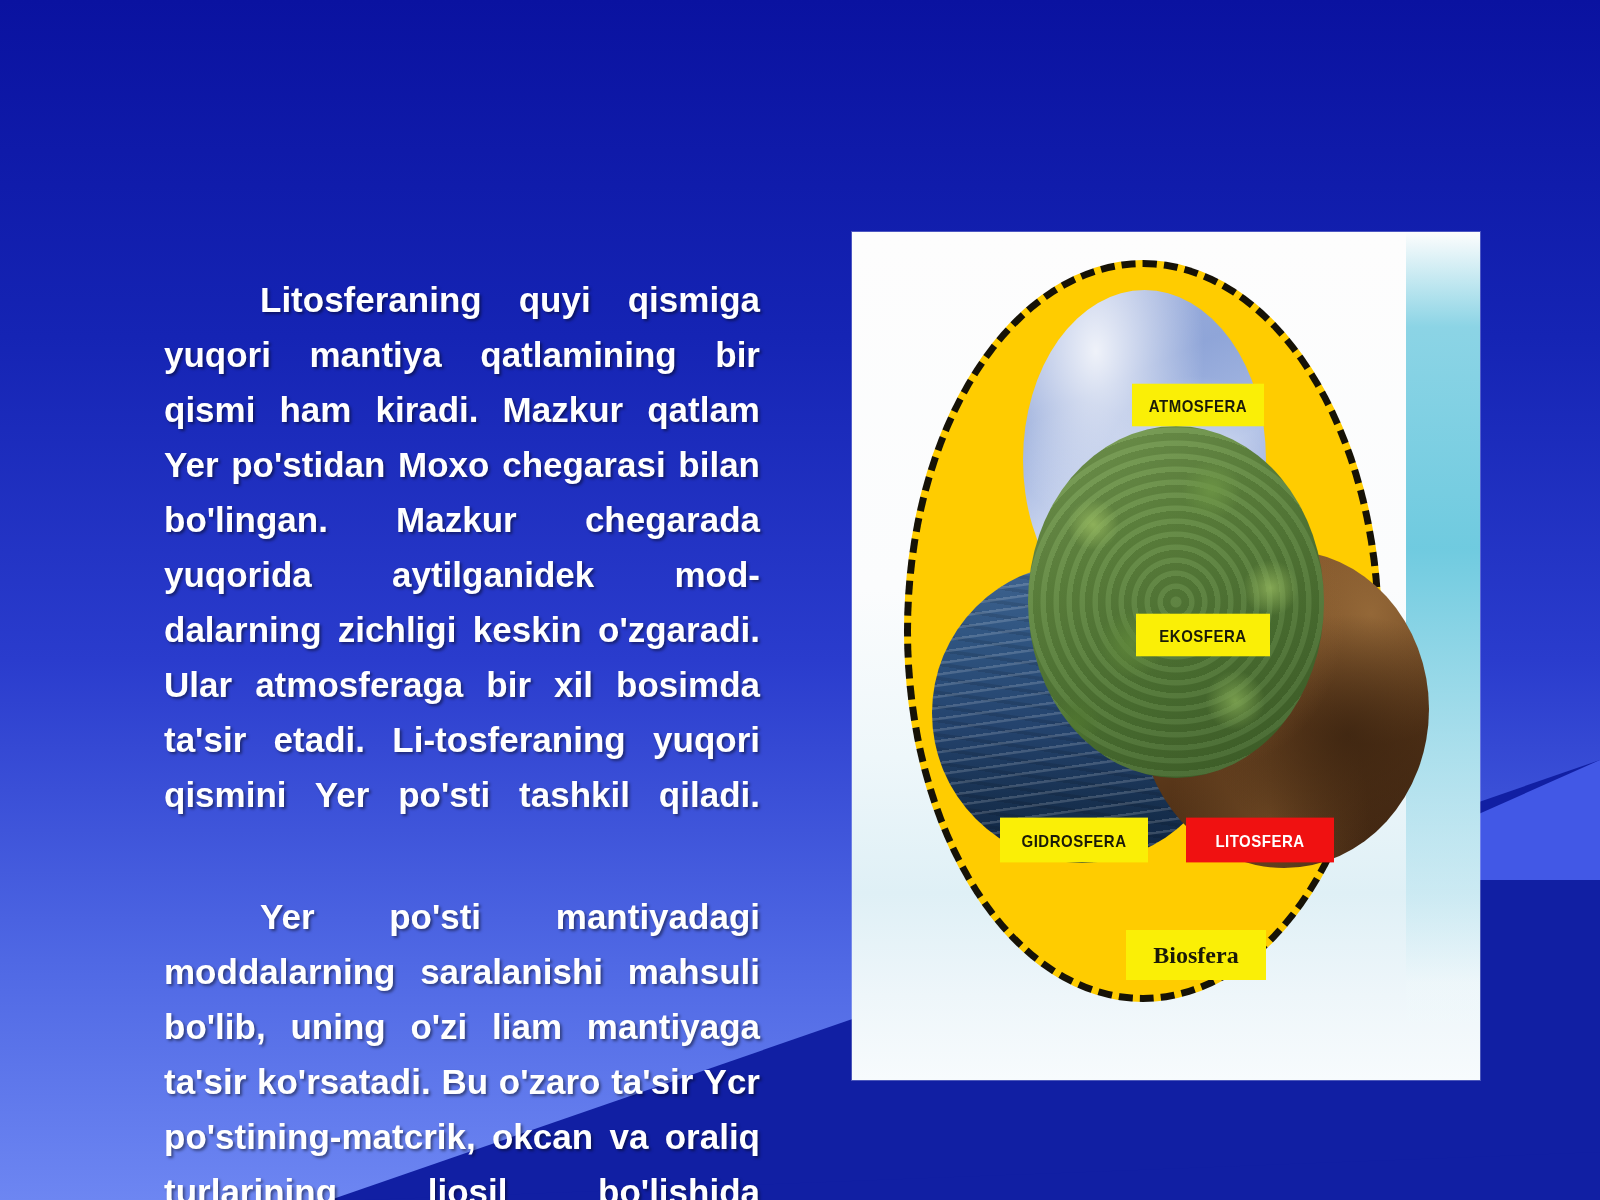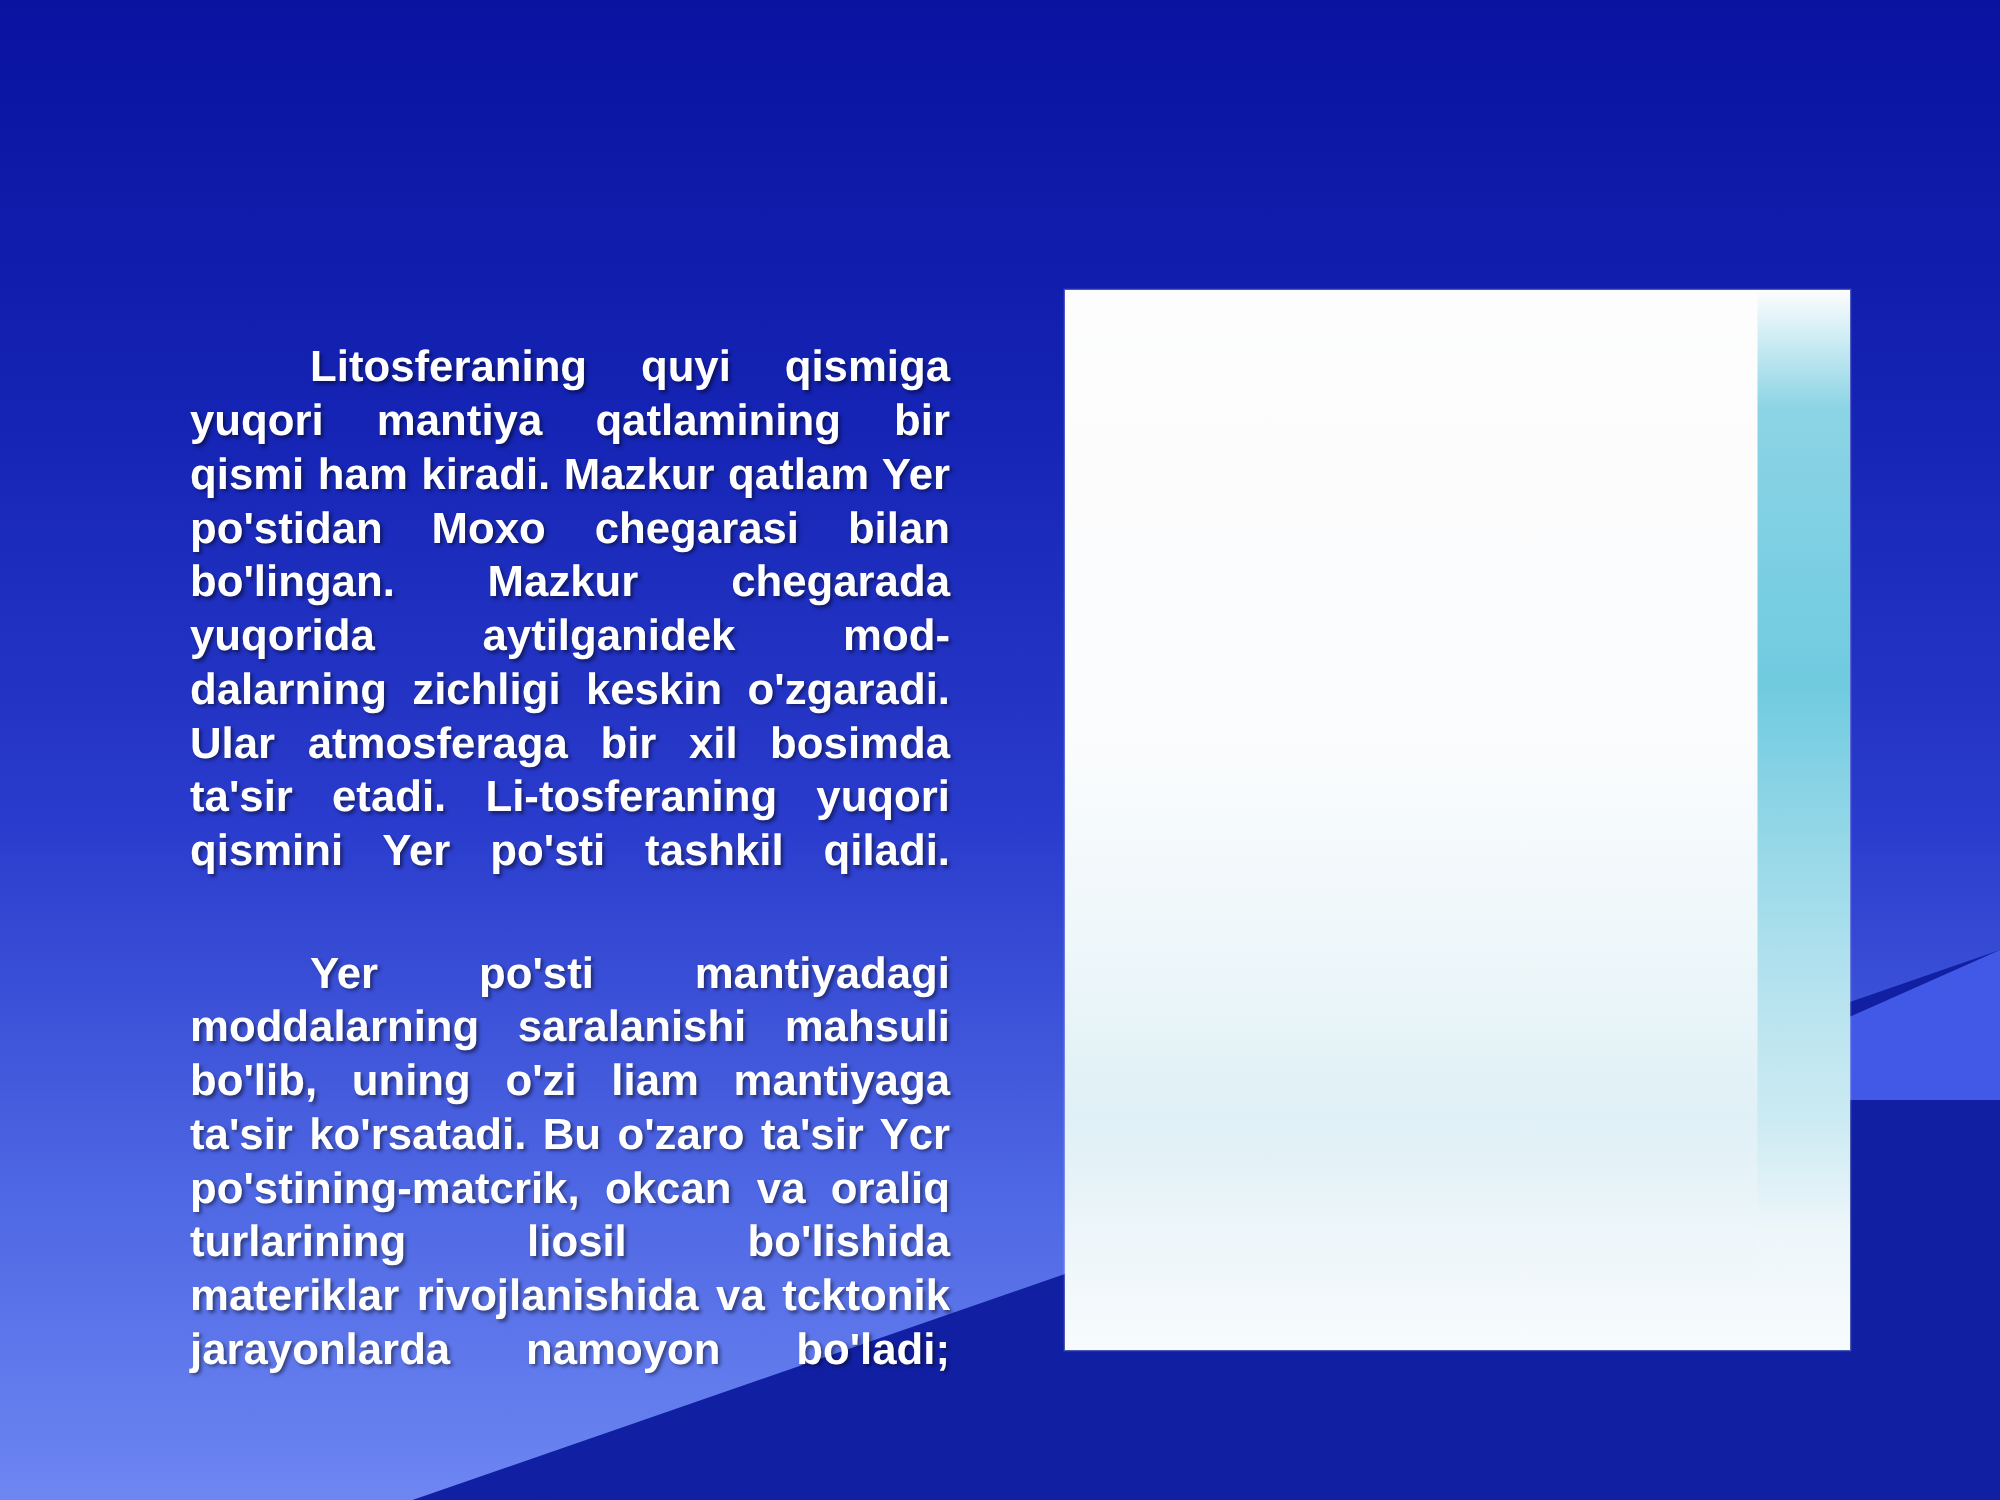--- a/index.html
+++ b/index.html
@@ -47,24 +47,24 @@
   #text-column {
     position: absolute;
     left: 148px;
     top: 272px;
     width: 612px;
   }
   .para {
     color: #ffffff;
     font-weight: bold;
     font-size: 35px;
-    line-height: 43px;
+    line-height: 55px;
     text-align: justify;
     text-indent: 96px;
-    margin: 0 0 12px 4px;
+    margin: 0 0 12px 16px;
     text-shadow: 2px 2px 3px rgba(0,0,0,0.45);
     letter-spacing: 0px;
     -webkit-hyphens: none; hyphens: none;
   }
   .para:last-child { margin-bottom: 0; }
   
   .para::after {
     content: "";
     display: inline-block;
     width: 100%;
@@ -234,17 +234,37 @@
   <div class="wedge" id="wedge-bottom-band"></div>
 
   <div id="text-column">
     <p class="para">Litosferaning quyi qismiga yuqori mantiya qatlamining bir qismi ham kiradi. Mazkur qatlam Yer po'stidan Moxo chegarasi bilan bo'lingan. Mazkur chegarada yuqorida aytilganidek mod-dalarning zichligi keskin o'zgaradi. Ular atmosferaga bir xil bosimda ta'sir etadi. Li-tosferaning yuqori qismini Yer po'sti tashkil qiladi.</p>
     <p class="para">Yer po'sti mantiyadagi moddalarning saralanishi mahsuli bo'lib, uning o'zi liam mantiyaga ta'sir ko'rsatadi. Bu o'zaro ta'sir Ycr po'stining-matcrik, okcan va oraliq turlarining liosil bo'lishida materiklar rivojlanishida va tcktonik jarayonlarda namoyon bo'ladi;</p>
   </div>
 
   <div id="picture-frame">
     <div id="frame-cyan-band"></div>
 
+    <div id="diagram">
+
+      <div id="biosfera-ellipse"></div>
+
+      <div class="sphere" id="sphere-atmosfera"></div>
+      <div class="sphere" id="sphere-gidrosfera"></div>
+      <div class="sphere" id="sphere-litosfera"></div>
+      <div class="sphere" id="sphere-ekosfera"></div>
+
+      <div class="sphere-label label-yellow" id="label-atmosfera">ATMOSFERA</div>
+
+      <div class="sphere-label label-yellow" id="label-ekosfera">EKOSFERA</div>
+
+      <div class="sphere-label label-yellow" id="label-gidrosfera">GIDROSFERA</div>
+
+      <div class="sphere-label label-red" id="label-litosfera">LITOSFERA</div>
+
+      <div class="sphere-label label-yellow" id="label-biosfera">Biosfera</div>
+
+    </div>
 
     <div id="frame-watermark"></div>
   </div>
 
 </div>
 
 </body></html>

